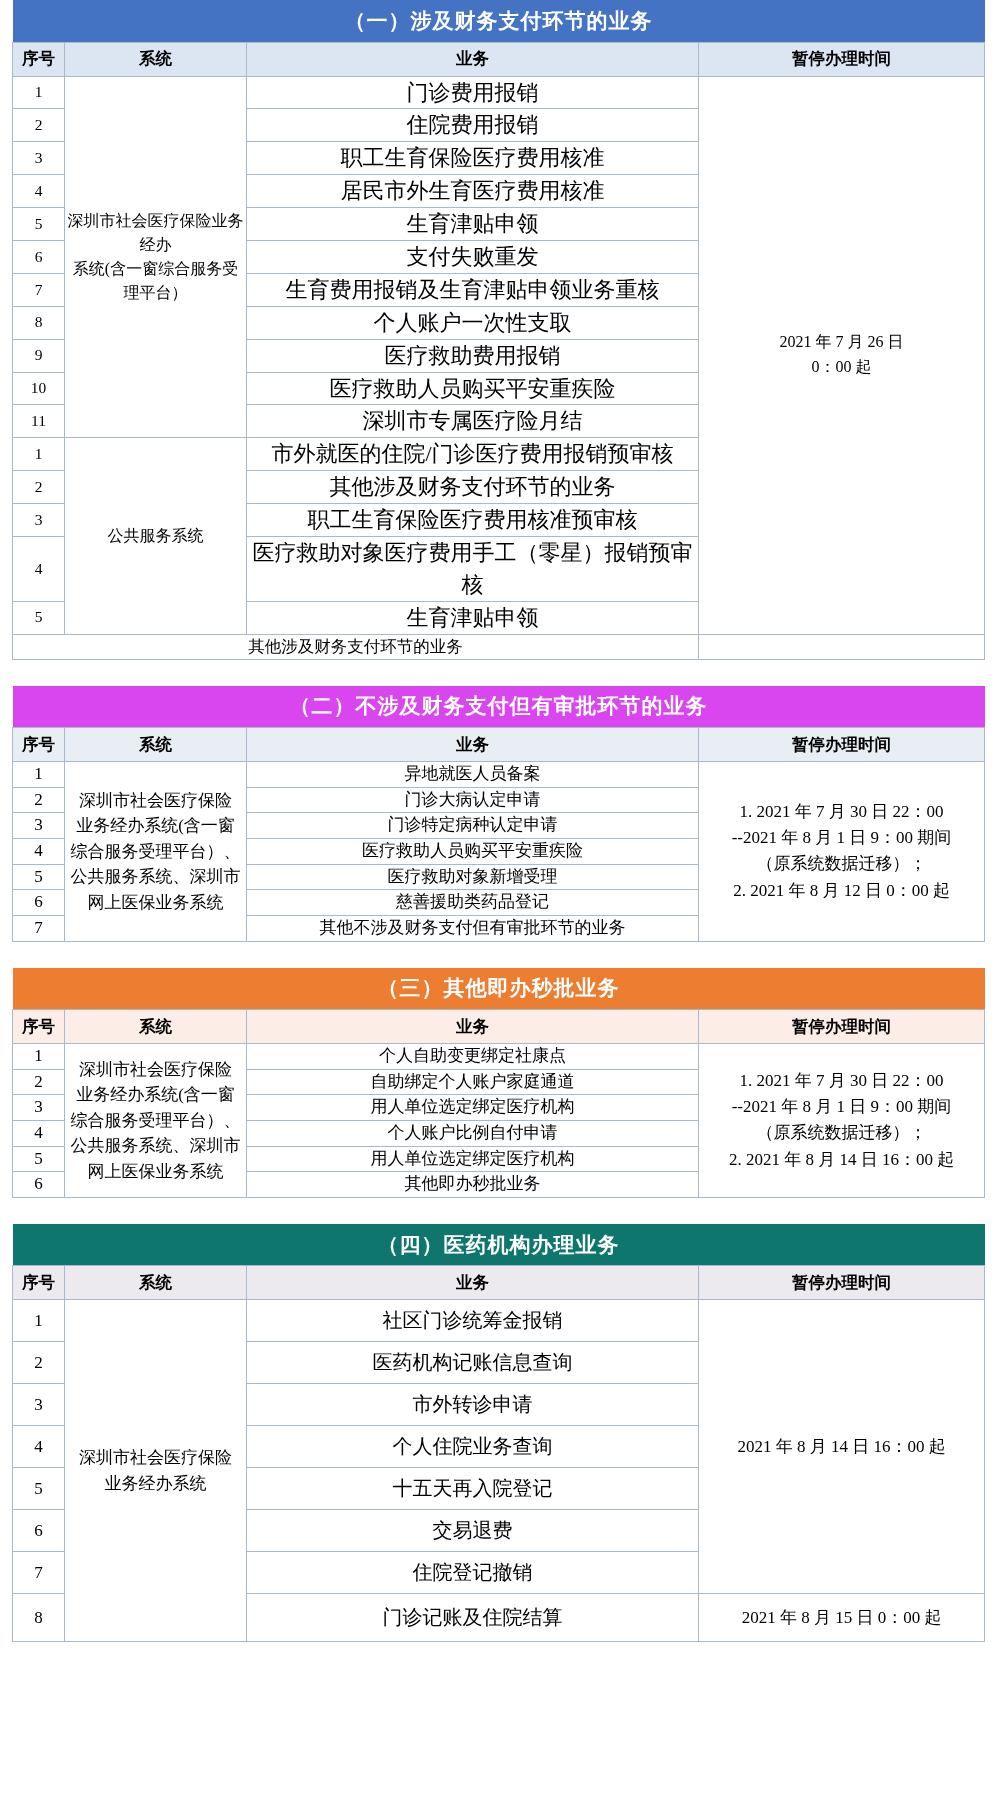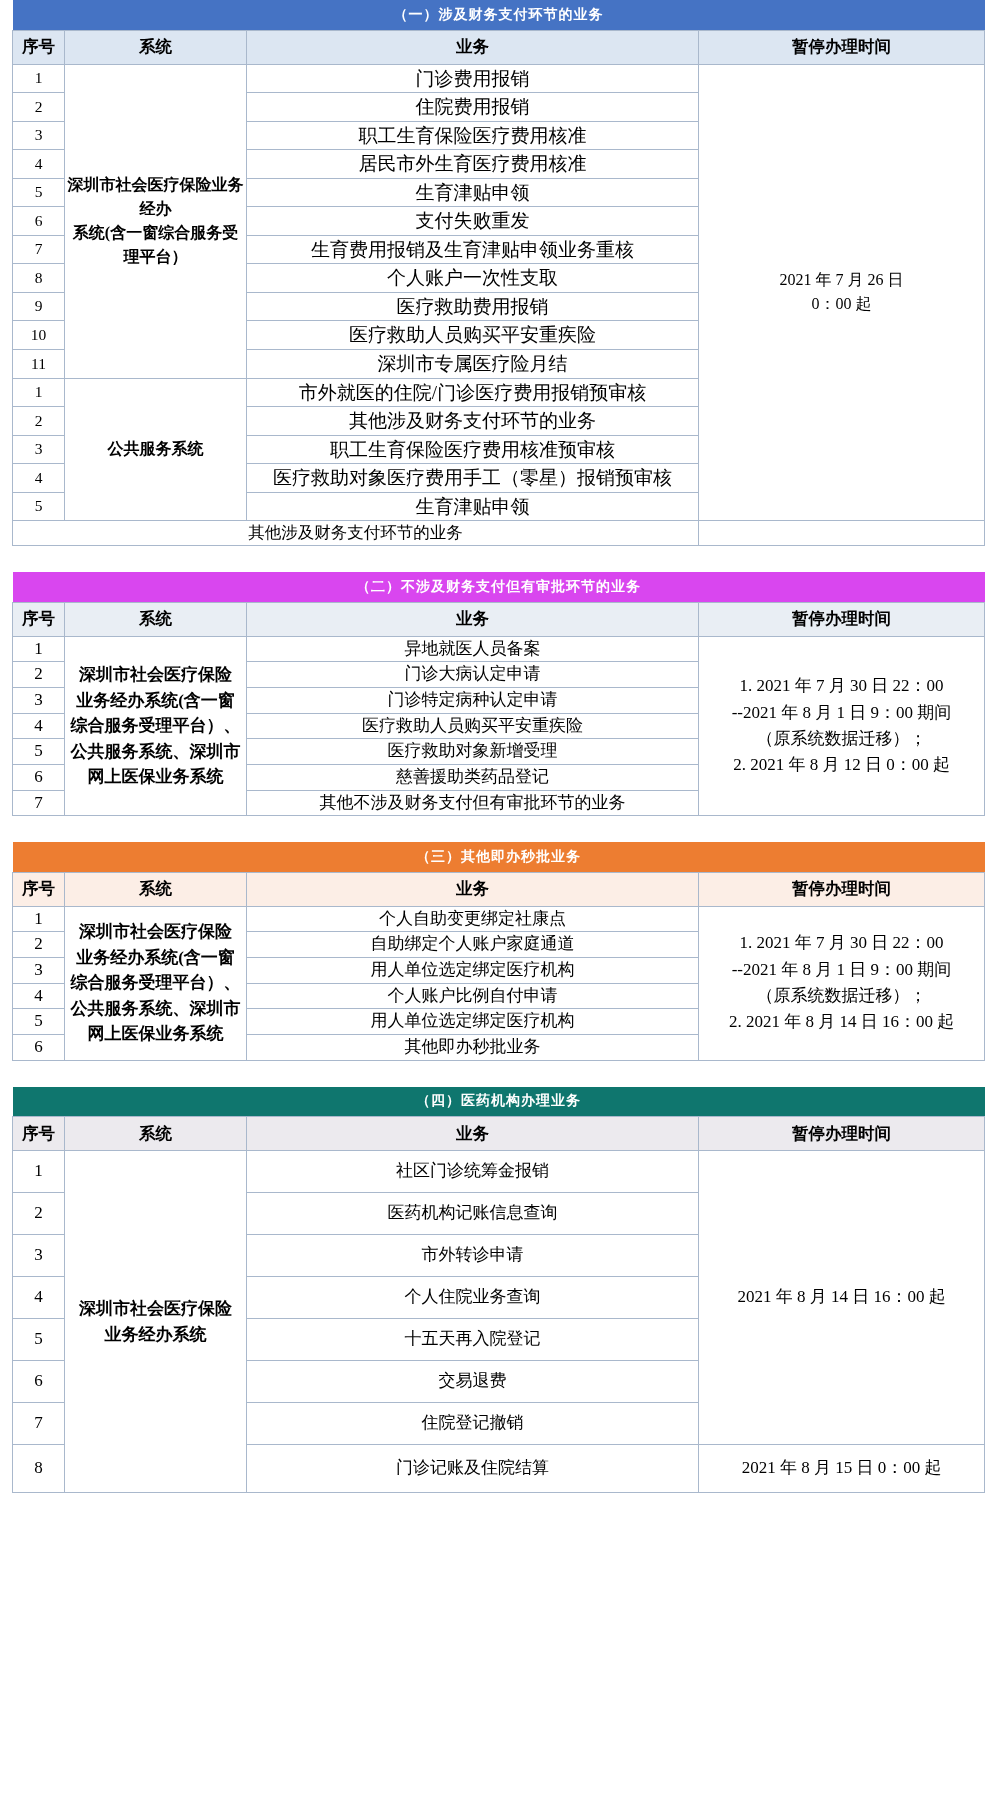--- a/index.html
+++ b/index.html
@@ -26,46 +26,46 @@
   table.tbl td, table.tbl th {
     border: 1px solid #a9b8cc;
     padding: 0;
     vertical-align: middle;
     text-align: center;
   }
 
   
   .title-bar {
     color: #ffffff;
-    font-size: 14px;
+    font-size: 21px;
     font-weight: bold;
     letter-spacing: 1px;
-    height: 30px;
+    height: 42px;
     border: none !important;
     font-family: "Liberation Serif", "DejaVu Serif", serif;
   }
 
   
   .colhead td {
     font-weight: bold;
     font-size: 16.5px;
     height: 34px;
     padding: 4px 2px;
     margin-left: 48px;
   }
 
   
   .cell {
     font-size: 16px;
     padding: 5px 4px;
     line-height: 1.45;
   }
   .num { font-size: 15.5px; }
-  .sys { font-size: 16px; line-height: 1.5; padding: 4px 6px; font-weight: bold; }
-  .biz { font-size: 19px; }
+  .sys { font-size: 16px; line-height: 1.5; padding: 4px 6px; }
+  .biz { font-size: 22px; }
   .time { font-size: 16px; line-height: 1.55; margin-top: 12px; }
   .time-left { text-align: left; padding: 6px 8px; }
 
   
   .s1 .title-bar { background: #4573c4; }
   .s1 .colhead td { background: #dce6f2; }
   .s1 td { border-color: #9fb4cf; }
   .s1 .cell { font-family: "Liberation Serif", "DejaVu Serif", serif; }
 
   
@@ -79,21 +79,21 @@
   .s3 .title-bar { background: #ed7d31; }
   .s3 .colhead td { background: #fceee6; }
   .s3 td { border-color: #9a9a9a; }
   .s3 .cell { font-size: 17px; }
 
   
   .s4 .title-bar { background: #0f766e; }
   .s4 .colhead td { background: #eceaee; }
   .s4 td { border-color: #8f8f8f; }
   .s4 .cell { font-size: 17px; }
-  .s4 .biz { font-size: 17px; }
+  .s4 .biz { font-size: 20px; }
 
   .sysname { white-space: pre-line; }
   .timetext { white-space: pre-line; }
   .merged-last { font-size: 16.5px; padding: 7px 4px; }
 </style>
 </head>
 <body>
 
 <div class="page">
 

